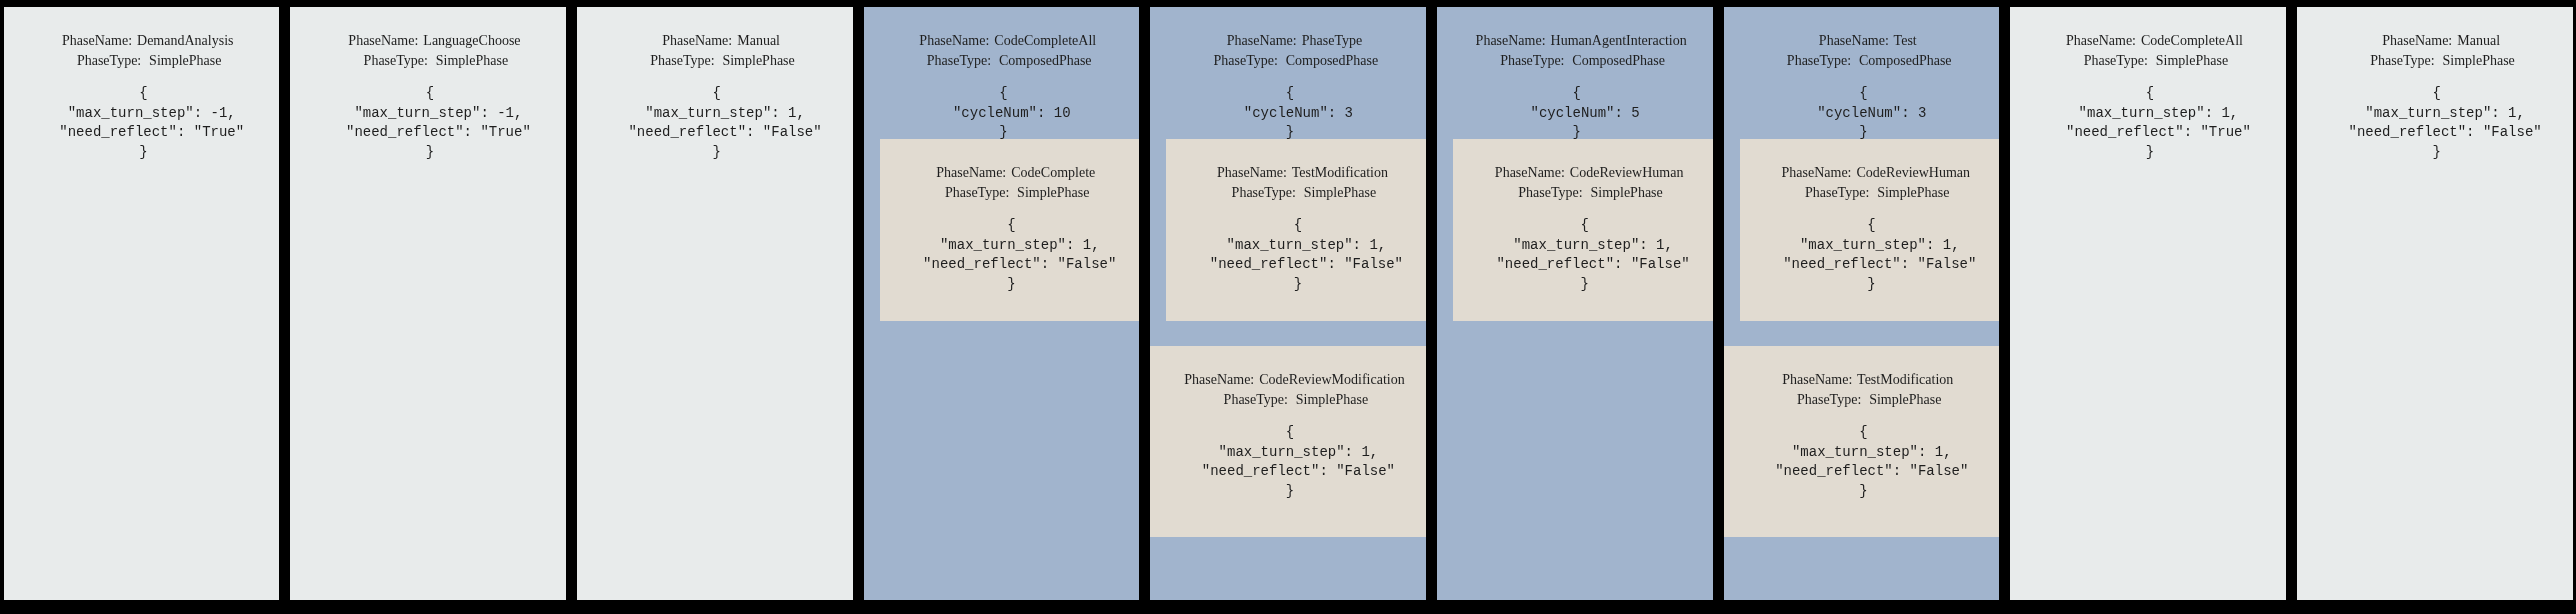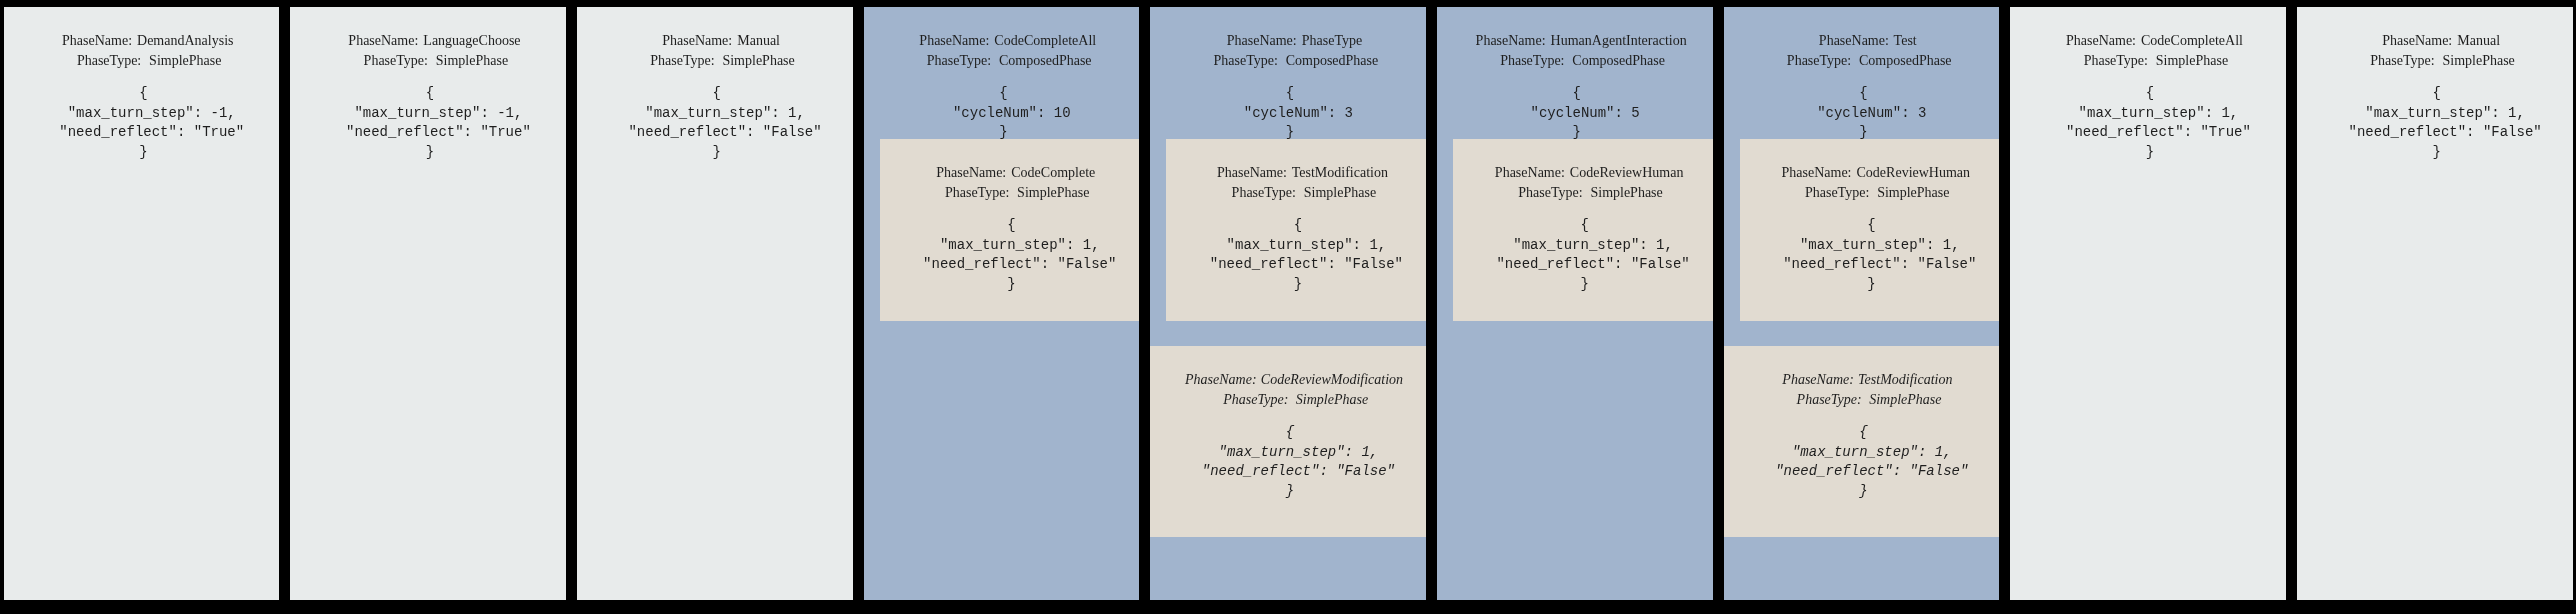--- a/index.html
+++ b/index.html
@@ -21,21 +21,21 @@
     width:2569px;height:593px;
     display:flex;gap:11px;
   }
   .col{flex:1 1 0;min-width:0;}
   .col.simple{background:var(--simple-card);}
   .col.composed{background:var(--composed-card);display:flex;flex-direction:column;}
   .sec{box-sizing:border-box;}
   .sec-header{height:132px;}
   .sec-row{height:182px;background:var(--subphase-card);margin-left:16px;}
   .sec-gap{height:25px;}
-  .sec-row2{height:191px;background:var(--subphase-card);font-style:italic;}
+  .sec-row2{height:191px;background:var(--subphase-card);}
   .pad{padding:24px 11px 0 22px;text-align:center;}
   .kv{
     font-size:14px;line-height:19.5px;color:var(--text);
     white-space:nowrap;
   }
   .kv .k{display:inline-block;min-width:73px;}
   pre.json{
     margin:14px 0 0 -7.4px;
     font-family:"Liberation Mono",monospace;
     font-size:14px;line-height:19.5px;

